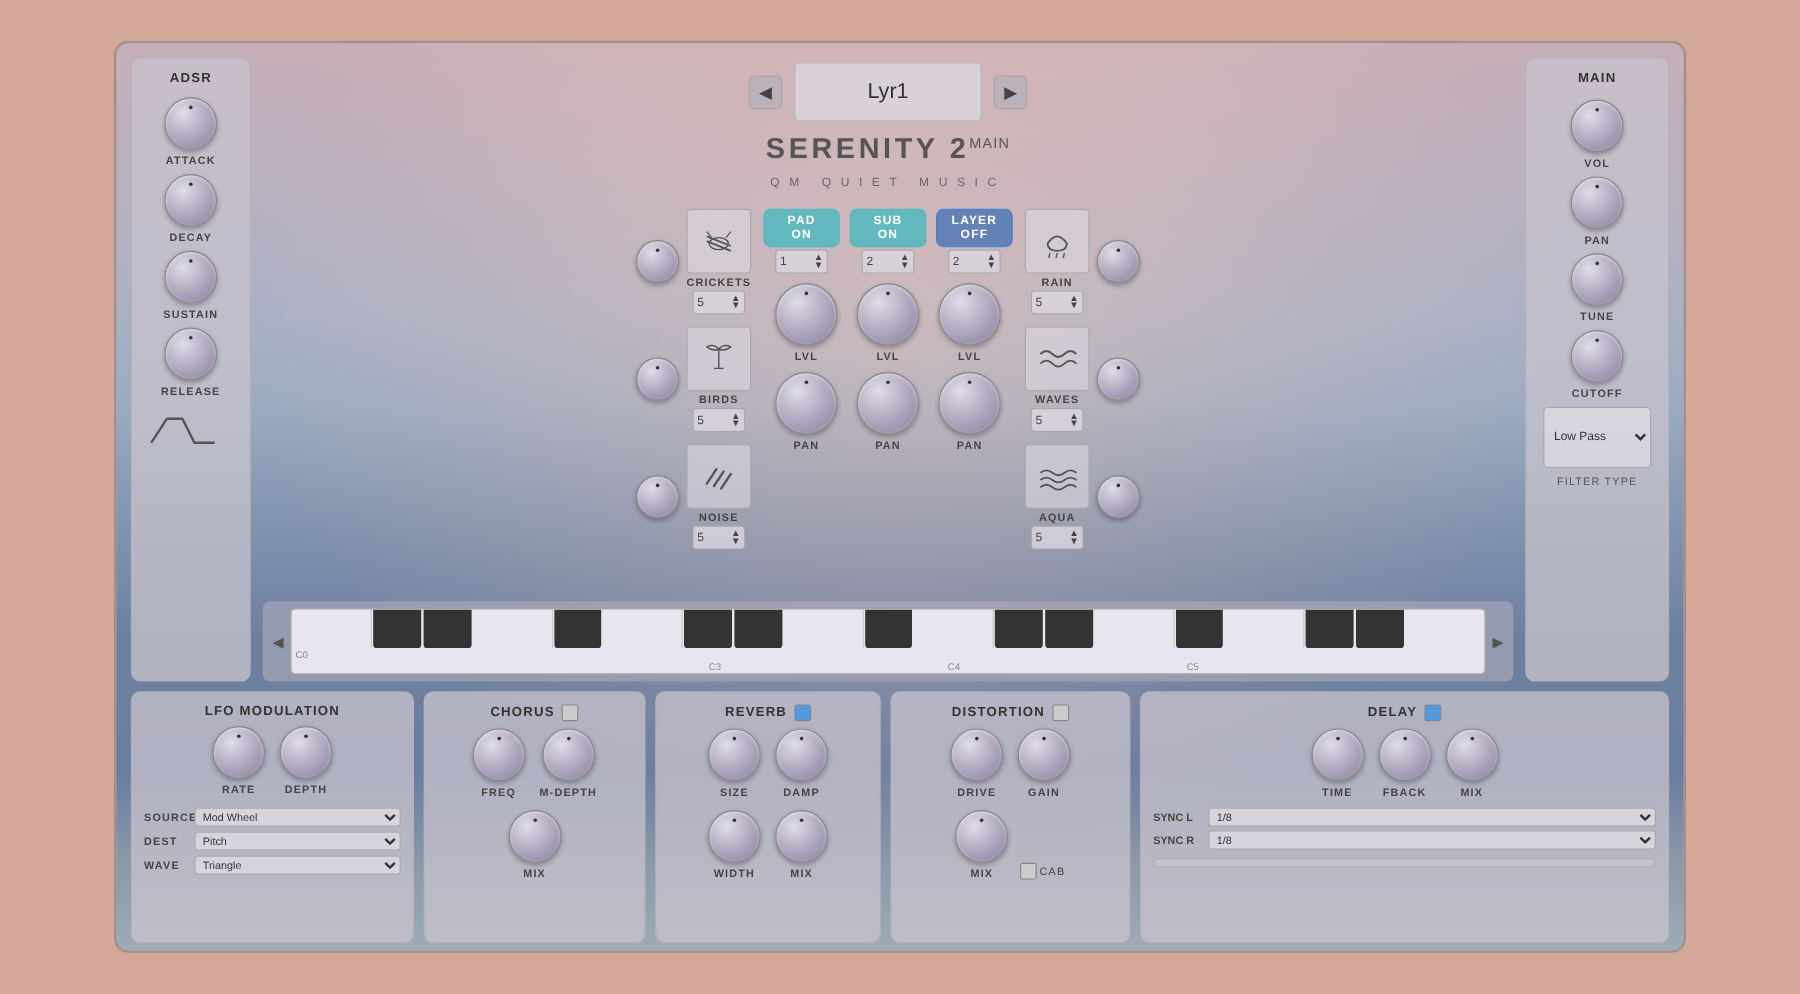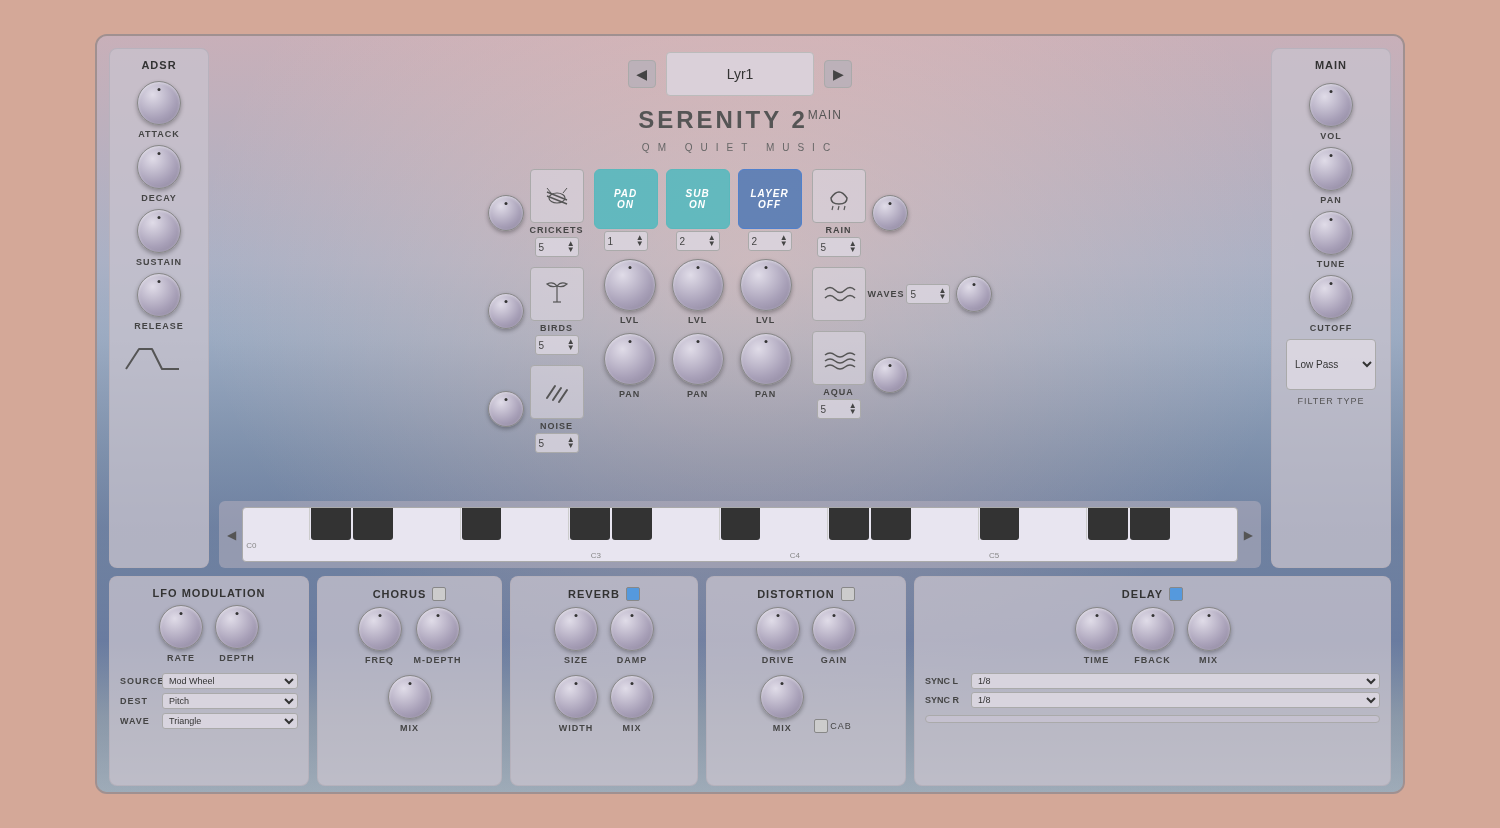--- a/index.html
+++ b/index.html
@@ -95,21 +95,21 @@
       justify-content: center;
       cursor: pointer;
       font-size: 14px;
       color: #444;
     }
     .nav-label {
       background: rgba(220,215,225,0.8);
       border: 1px solid #bbb;
       border-radius: 4px;
       padding: 13px 60px;
-      font-size: 14px;
+      font-size: 18px;
       color: #333;
     }
 
     .brand-title {
       text-align: center;
       font-size: 24px;
       font-weight: bold;
       letter-spacing: 3px;
       color: #555;
       font-variant: small-caps;
@@ -159,32 +159,31 @@
       height: 20px;
       display: flex;
       align-items: center;
       justify-content: space-between;
       padding: 0 3px;
       font-size: 10px;
       color: #444;
     }
     .toggle-btn {
       width: 64px;
-      height: 60px;
+      height: 32px;
       border-radius: 6px;
       display: flex;
       flex-direction: column;
       align-items: center;
       justify-content: center;
       font-size: 10px;
       font-weight: bold;
       letter-spacing: 1px;
       border: 1px solid #888;
       cursor: pointer;
-      font-style: italic;
     }
     .toggle-btn.active-teal {
       background: rgba(80,185,190,0.85);
       color: #fff;
       border-color: #5ab8bc;
     }
     .toggle-btn.active-blue {
       background: rgba(80,120,180,0.85);
       color: #fff;
       border-color: #5080cc;
@@ -274,21 +273,21 @@
       align-items: center;
       gap: 6px;
     }
     .bottom-panel-title {
       font-size: 11px;
       font-weight: bold;
       color: #333;
       letter-spacing: 1px;
     }
 
-    .lfo-panel { width: 200px; }
+    .lfo-panel { width: 236px; }
     .chorus-panel { width: 185px; }
     .reverb-panel { width: 188px; }
     .distortion-panel { width: 200px; }
     .delay-panel { flex: 1; }
 
     .effect-header {
       display: flex;
       align-items: center;
       gap: 6px;
       width: 100%;
@@ -623,21 +622,21 @@
                   <span>5</span>
                   <span style="display:flex;flex-direction:column;line-height:0.8;font-size:8px;">▲<br>▼</span>
                 </div>
               </div>
               <div class="knob small">
                 <div class="knob-dot"></div>
               </div>
             </div>
 
             <div style="display:flex; align-items:center; gap:6px;">
-              <div style="display:flex; flex-direction:row; align-items:center; gap:2px;">
+              <div style="display:flex; flex-direction:column; align-items:center; gap:2px;">
                 <div class="instrument-icon-box">
                   <svg width="36" height="36" viewBox="0 0 36 36">
                     <path d="M4 14 Q9 9 14 14 Q19 19 24 14 Q29 9 34 14" fill="none" stroke="#555" stroke-width="1.5"></path>
                     <path d="M4 22 Q9 17 14 22 Q19 27 24 22 Q29 17 34 22" fill="none" stroke="#555" stroke-width="1.5"></path>
                   </svg>
                 </div>
                 <div class="instrument-label">WAVES</div>
                 <div class="stepper">
                   <span>5</span>
                   <span style="display:flex;flex-direction:column;line-height:0.8;font-size:8px;">▲<br>▼</span>

